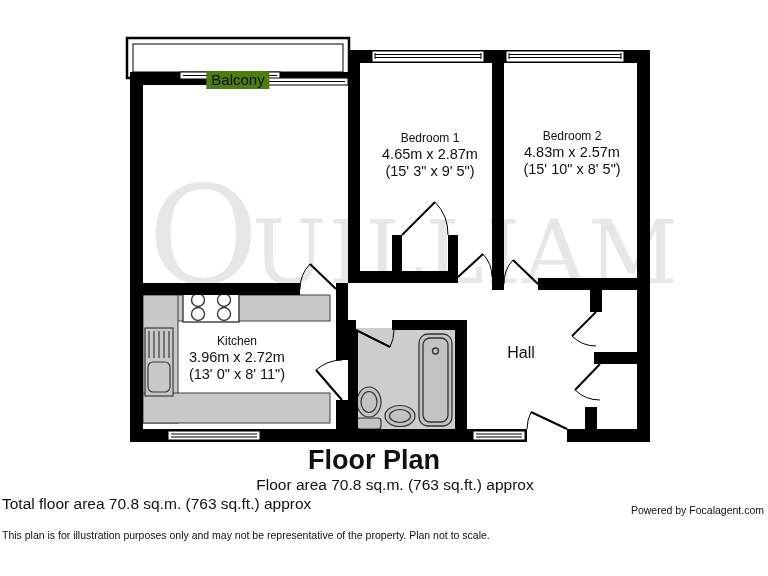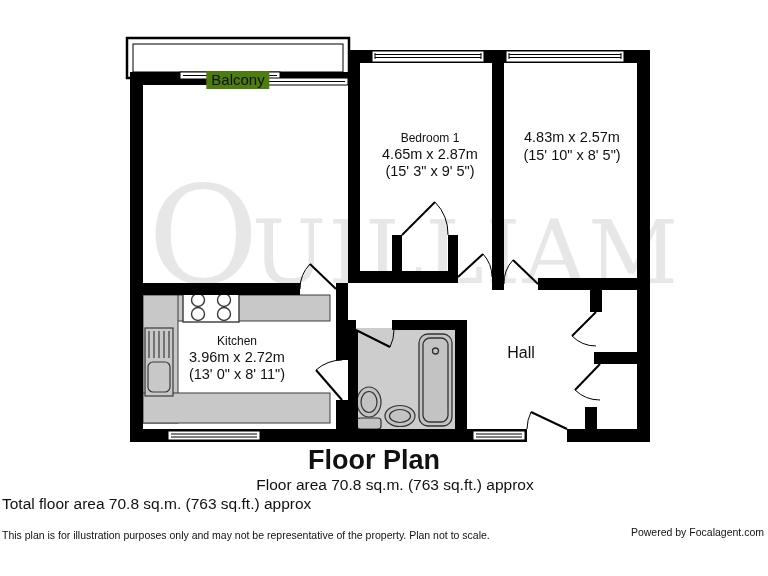--- a/index.html
+++ b/index.html
@@ -182,35 +182,36 @@
   </div>
 
 
   <div class="lbl" style="left:430px;top:131px;">
     <div class="room-name">Bedroom 1</div>
     <div class="room-dim">4.65m x 2.87m</div>
     <div class="room-dim">(15' 3" x 9' 5")</div>
   </div>
 
   <div class="lbl" style="left:572px;top:129px;">
+    <div class="room-name">Bedroom 2</div>
     <div class="room-dim">4.83m x 2.57m</div>
     <div class="room-dim">(15' 10" x 8' 5")</div>
   </div>
 
   <div class="lbl" style="left:237px;top:334px;">
     <div class="room-name">Kitchen</div>
     <div class="room-dim">3.96m x 2.72m</div>
     <div class="room-dim">(13' 0" x 8' 11")</div>
   </div>
 
 
   <div class="lbl" style="left:521px;top:343px;">
     <div class="hall-name">Hall</div>
   </div>
 
   <div class="plan-title" style="left:374px;top:445px;">Floor Plan</div>
   <div class="plan-sub" style="left:395px;top:476px;text-align:center;">Floor area 70.8 sq.m. (763 sq.ft.) approx</div>
   <div class="total-area" style="left:2px;top:495px;">Total floor area 70.8 sq.m. (763 sq.ft.) approx</div>
 
   <div class="fineprint" style="left:2px;top:529px;">This plan is for illustration purposes only and may not be representative of the property. Plan not to scale.</div>
-  <div class="fineprint" style="right:4px;top:526px;">Powered by Focalagent.com</div>
+  <div class="fineprint" style="right:4px;top:504px;">Powered by Focalagent.com</div>
 
 </div>
 
 </body></html>

